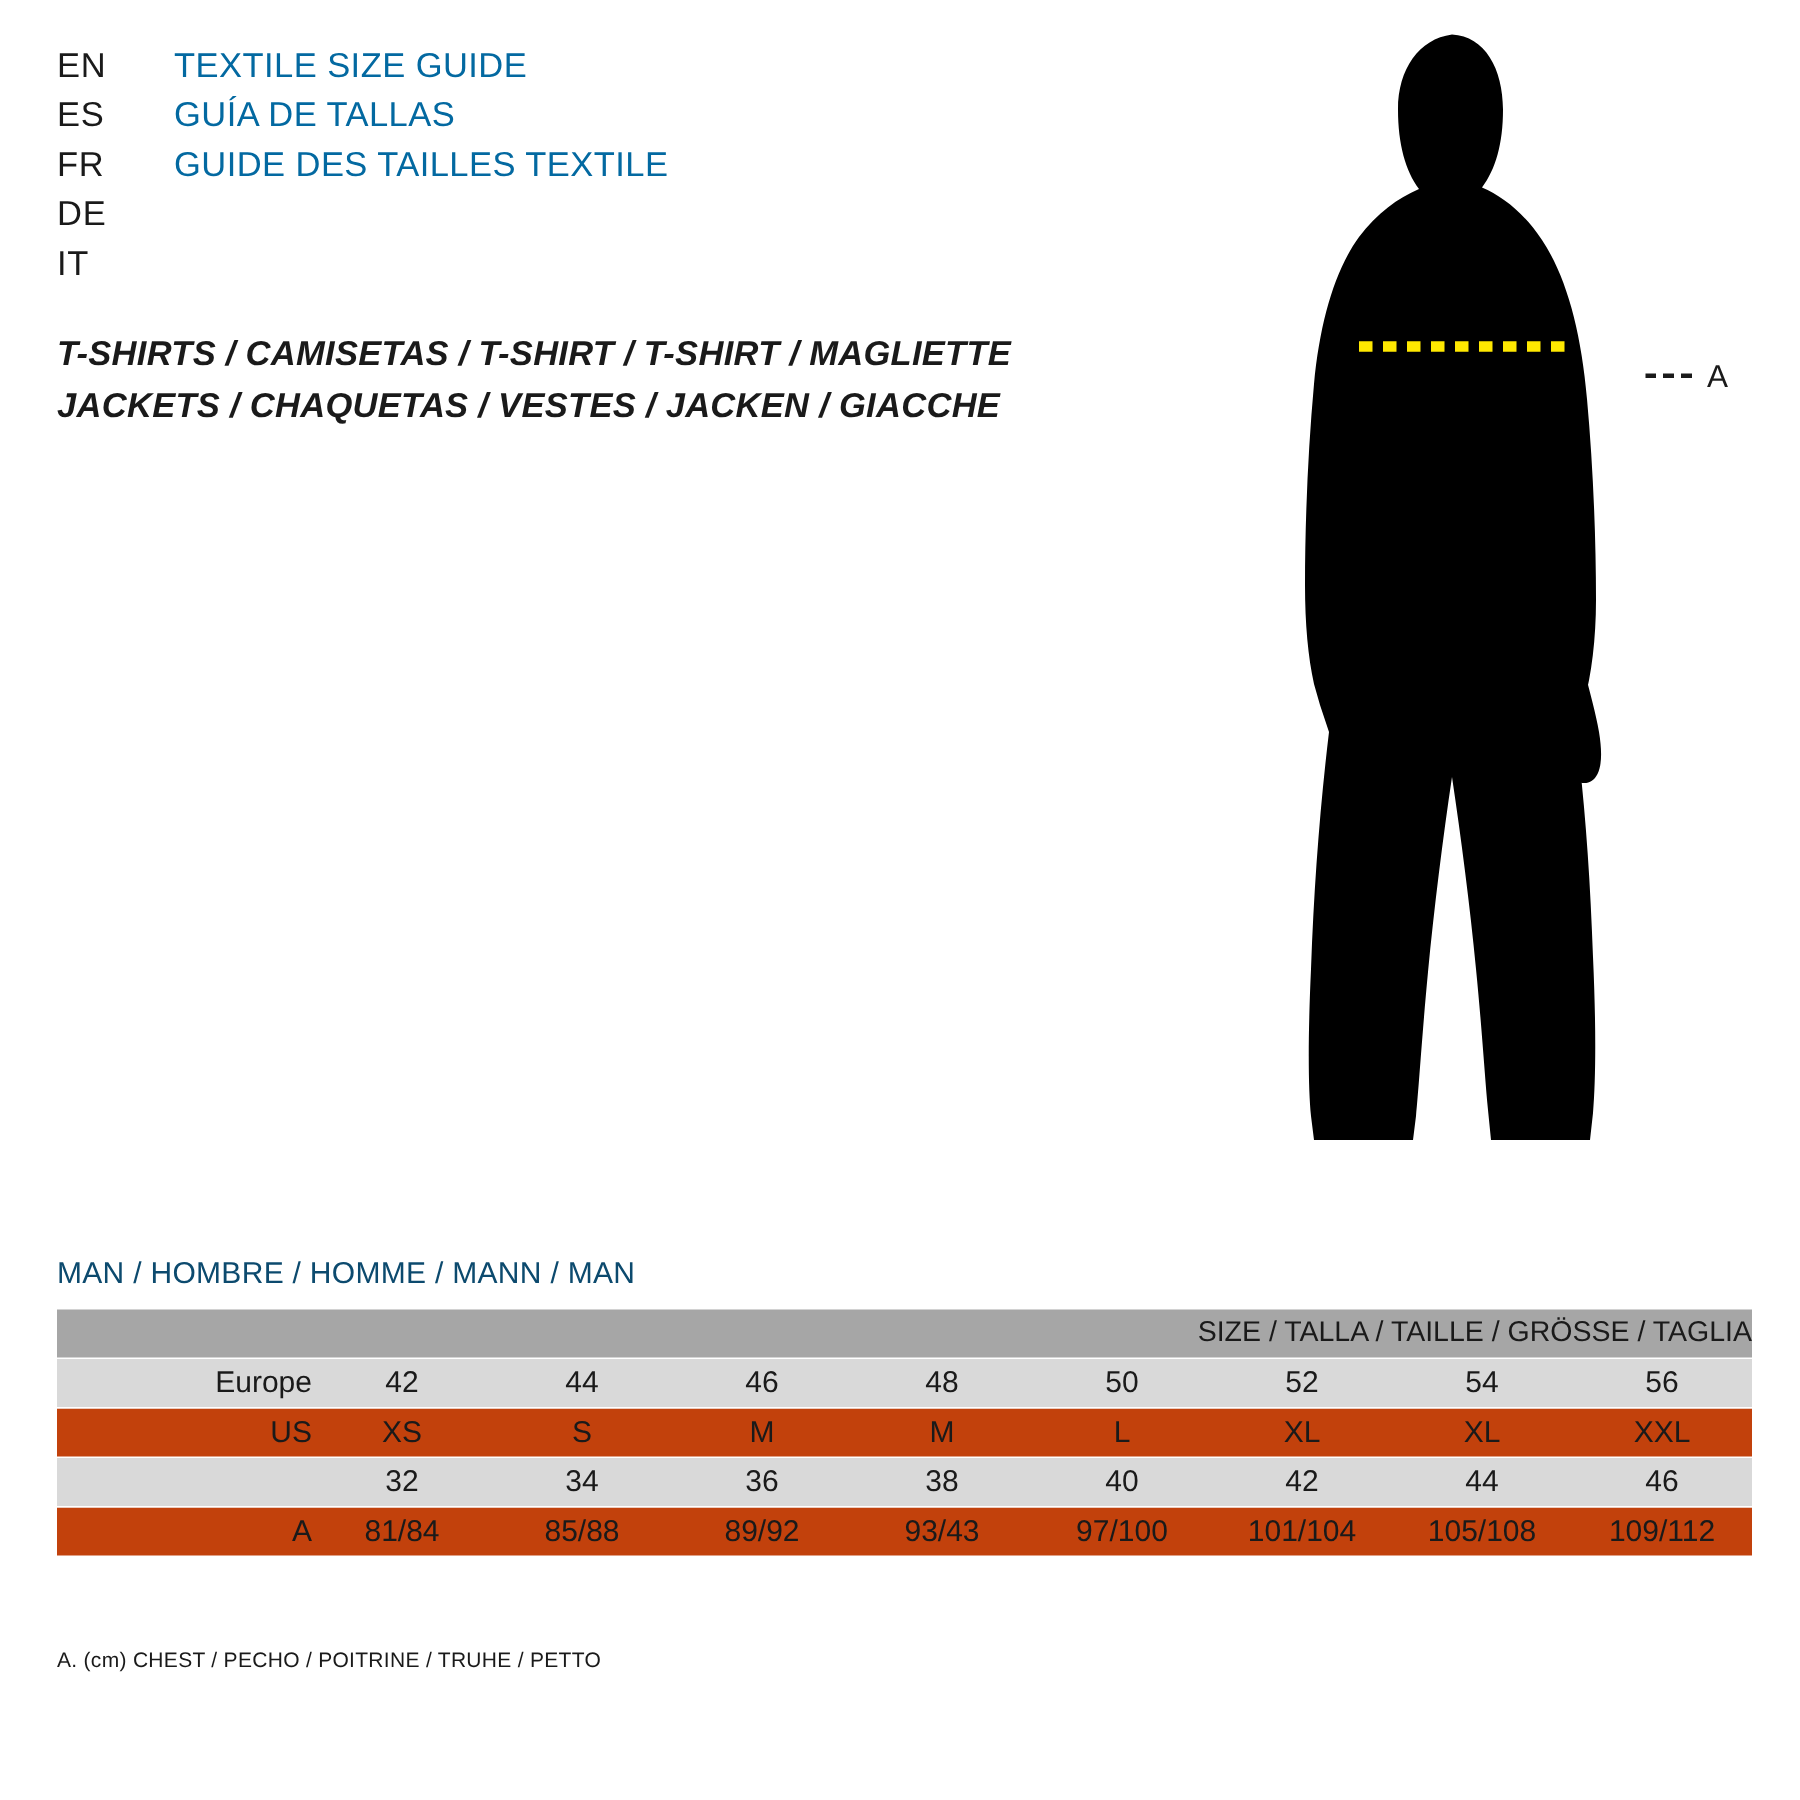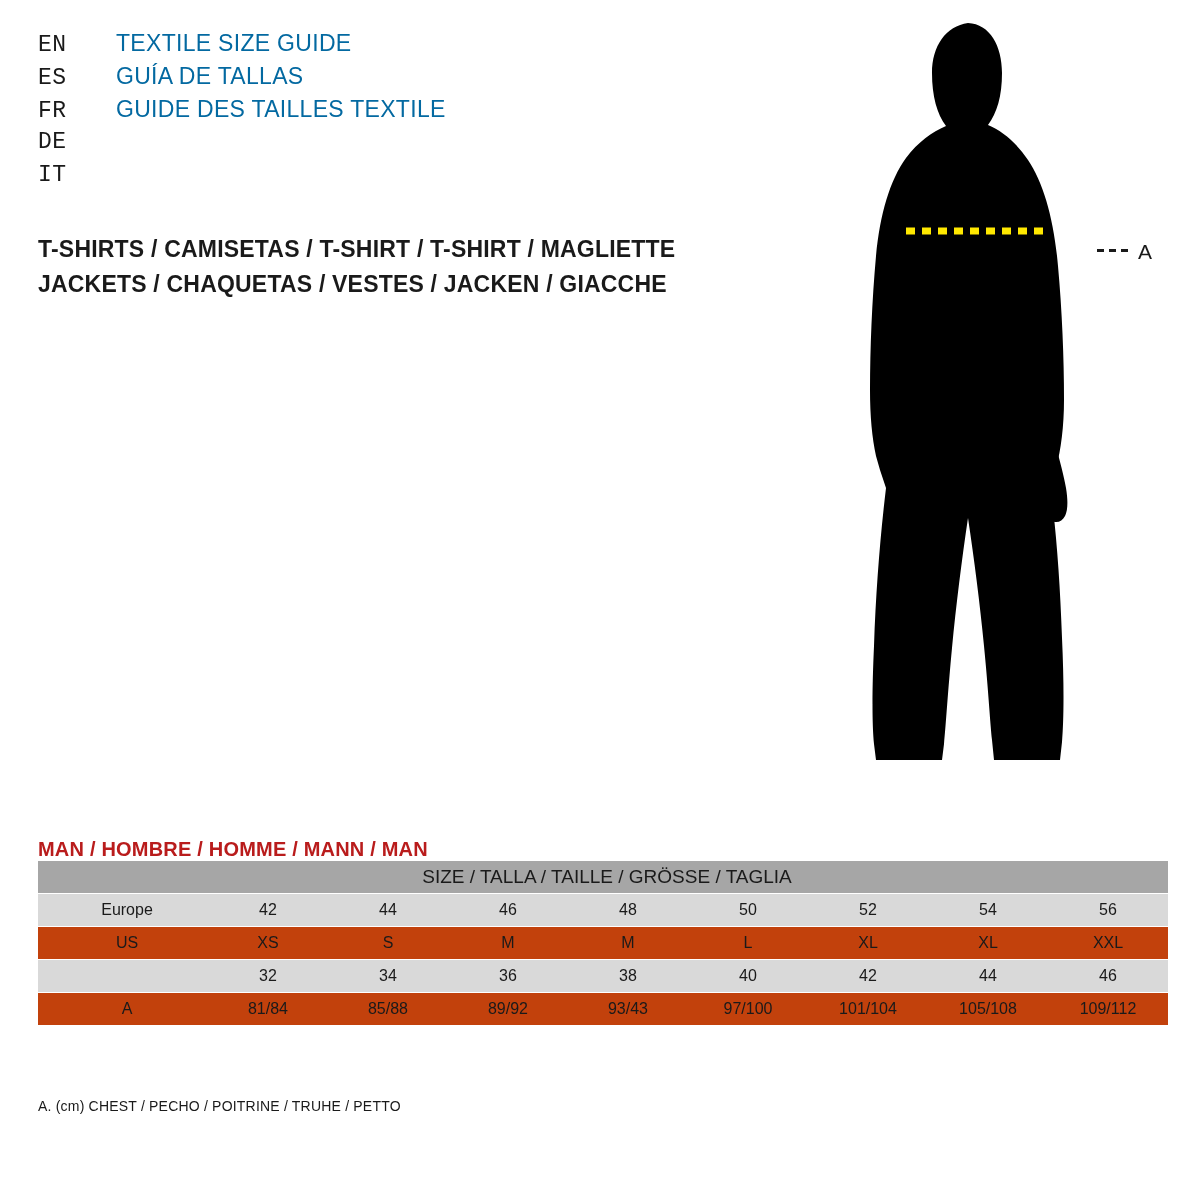--- a/index.html
+++ b/index.html
@@ -26,33 +26,33 @@
   .lang-row {
     display: flex;
     align-items: baseline;
     height: 33px;
   }
   .lang-code {
     width: 78px;
     font-size: 23px;
     letter-spacing: 0.5px;
     color: #1a1a1a;
-    font-family: Liberation Mono, monospace;
   }
   .lang-text {
     font-size: 23px;
     letter-spacing: 0.3px;
     color: #0369a1;
   }
 
   .category-block {
     position: absolute;
     left: 38px;
-    top: 232px;
+    top: 218px;
     width: 760px;
+    font-style: italic;
   }
   .category-line {
     font-size: 23px;
     font-weight: bold;
     letter-spacing: 0.2px;
     line-height: 35px;
     color: #1a1a1a;
     white-space: nowrap;
   }
 
@@ -85,39 +85,40 @@
 
   
   .table-section {
     position: absolute;
     left: 38px;
     top: 838px;
     width: 1130px;
   }
   .section-title {
     font-size: 20px;
-    font-weight: bold;
+    font-weight: normal;
     letter-spacing: 0.2px;
-    color: #b91c1c;
+    color: #0c4a6e;
+    margin-bottom: 12px;
   }
   table.size-table {
     border-collapse: collapse;
     width: 1130px;
     table-layout: fixed;
   }
   table.size-table td {
-    font-size: 16px;
+    font-size: 20px;
     color: #1a1a1a;
     height: 32px;
     padding: 0;
     text-align: center;
     border-bottom: 1px solid #ffffff;
   }
   table.size-table td.label {
-    text-align: center;
+    text-align: right;
     padding-left: 8px;
   }
   tr.head-row td {
     background: #a6a6a6;
     font-size: 19px;
     height: 32px;
   }
   tr.shade td { background: #d9d9d9; }
   tr.plain td { background: #c2410c; }
 

